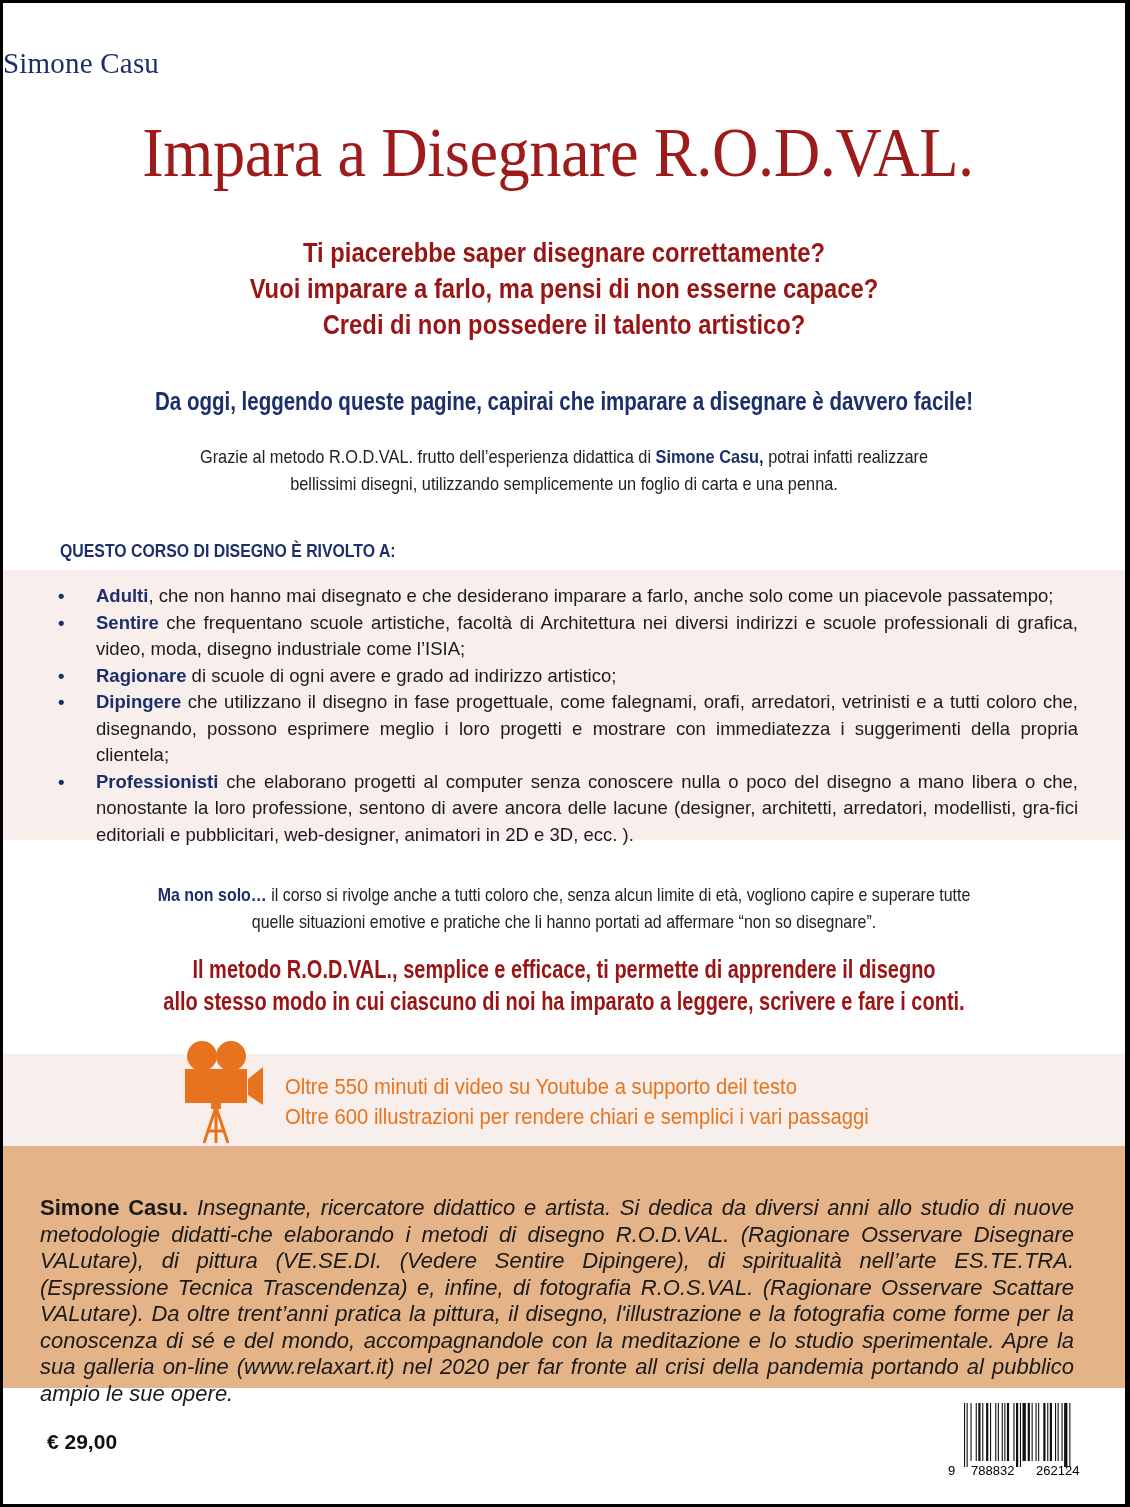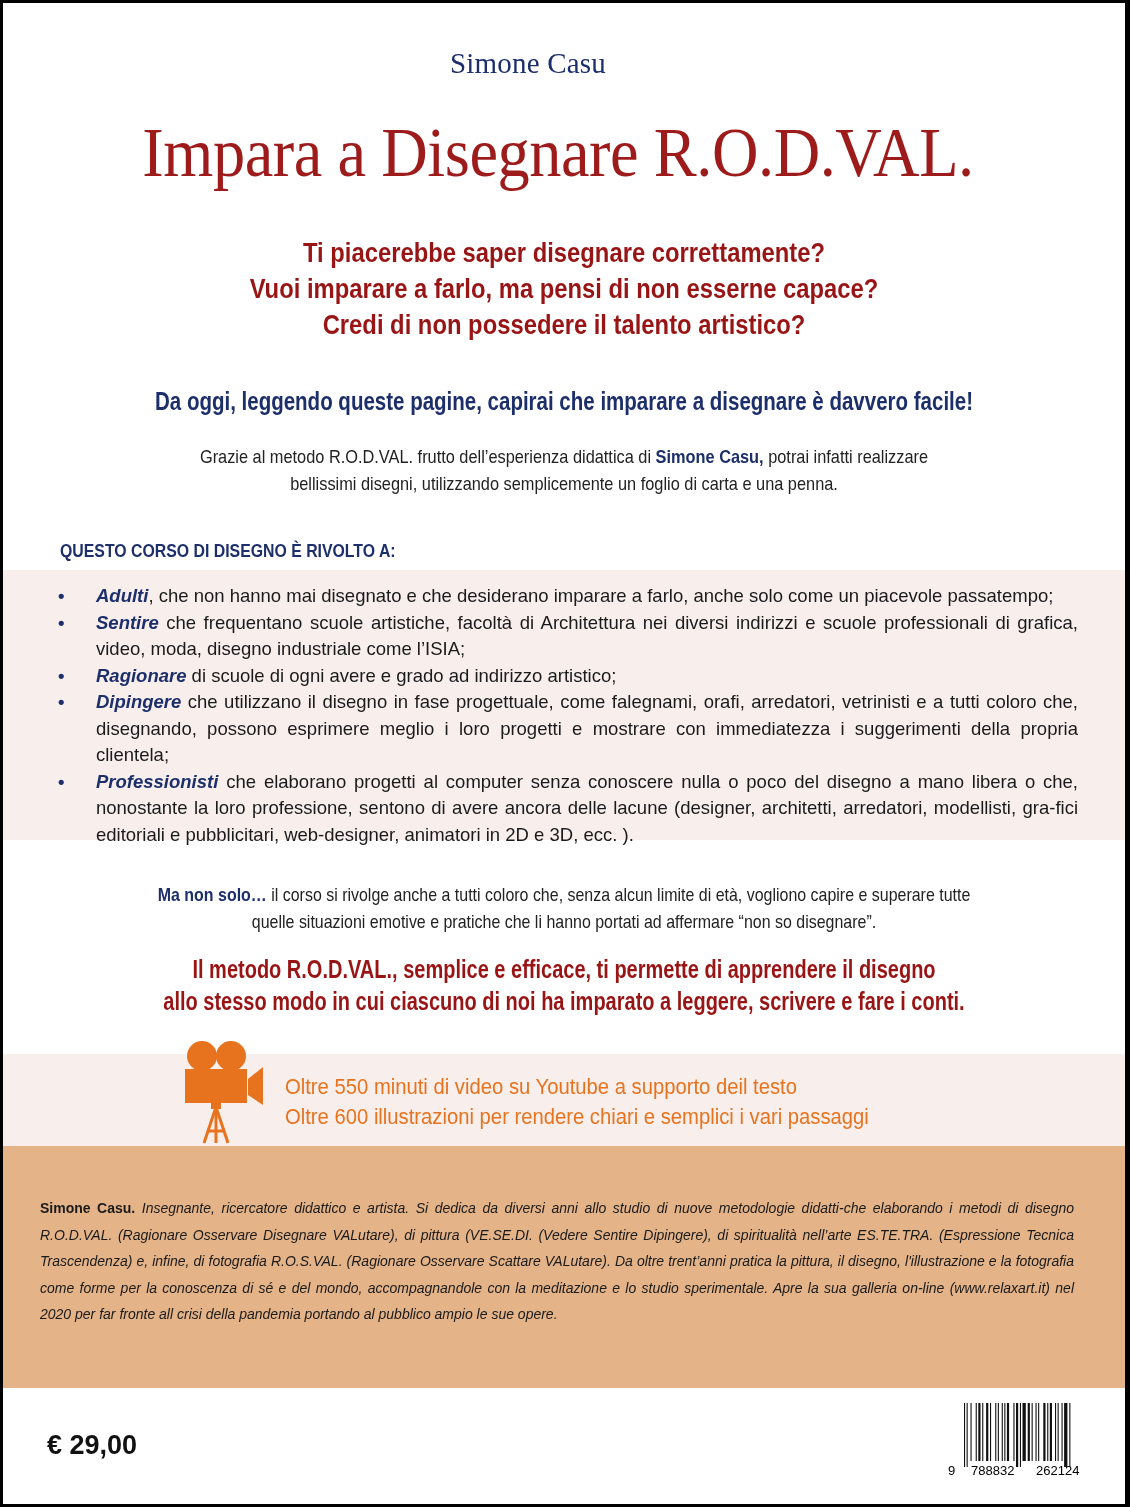--- a/index.html
+++ b/index.html
@@ -7,21 +7,21 @@
     .page {
       position: absolute; left: 3px; top: 3px; width: 1122px; height: 1501px;
       background: #ffffff; overflow: hidden;
     }
     .abs { position: absolute; }
     .serif { font-family: "Liberation Serif", "DejaVu Serif", serif; }
     .sans { font-family: "Liberation Sans", "DejaVu Sans", sans-serif; }
     .condensed { font-family: "Liberation Sans Narrow", "Liberation Sans", sans-serif; }
 
     .author {
-      left: 0; width: 1050px; top: 44px; text-align: center;
+      left: 0; width: 1050px; top: 44px; text-align: left;
       font-size: 29px; color: #1d2f6b; letter-spacing: 0.2px;
     }
     .title {
       left: 0; width: 1110px; top: 110px; text-align: center;
       font-size: 70px; color: #9e1b1b; letter-spacing: -0.5px; transform: scaleX(0.92); transform-origin: center;
     }
     .questions {
       left: 0; width: 1122px; top: 232px; text-align: center;
       font-size: 28px; font-weight: bold; color: #991515; line-height: 36px;
       transform: scaleX(0.85); transform-origin: center;
@@ -44,21 +44,21 @@
     .band-pink { background: #f8efed; left: 0; width: 1122px; }
     .band1 { top: 567px; height: 270px; }
     .audience-list { list-style: none; left: 55px; top: 580px; width: 1020px; }
     .audience-list li {
       position: relative; padding-left: 38px; font-size: 18.5px; line-height: 26.5px; color: #1a1a1a;
       text-align: justify;
     }
     .audience-list li .bullet {
       position: absolute; left: 0; top: 0; color: #1d2f6b; font-weight: bold;
     }
-    .audience-list li b { color: #1d2f6b; font-style: italic; }
+    .audience-list li b { color: #1d2f6b; }
 
     .more {
       left: 0; width: 1122px; top: 878px; text-align: center;
       font-size: 19px; color: #222; line-height: 27px;
       transform: scaleX(0.84); transform-origin: center;
     }
     .more b { color: #1d2f6b; }
     .method {
       left: 0; width: 1122px; top: 950px; text-align: center;
       font-size: 25px; font-weight: bold; color: #991515; line-height: 32px;
@@ -67,27 +67,27 @@
 
     .band2 { top: 1051px; height: 92px; }
     .camera { left: 175px; top: 1036px; width: 92px; height: 108px; }
     .features {
       left: 282px; top: 1069px; font-size: 22px; color: #e8731e; line-height: 30px;
       transform: scaleX(0.92); transform-origin: left;
     }
 
     .band-orange { left: 0; top: 1143px; width: 1122px; height: 242px; background: #e4b388; }
     .bio {
-      left: 37px; top: 1192px; width: 1034px; font-size: 14px; line-height: 26.5px; color: #1a1a1a;
+      left: 37px; top: 1192px; width: 1034px; font-size: 22px; line-height: 26.5px; color: #1a1a1a;
       text-align: justify; font-style: italic;
     }
     .bio b { font-style: normal; }
 
     .price {
-      left: 44px; top: 1427px; font-size: 27px; font-weight: bold; color: #111;
+      left: 44px; top: 1427px; font-size: 21px; font-weight: bold; color: #111;
     }
     .barcode { left: 945px; top: 1398px; width: 160px; height: 80px; }
     .barcode-num {
       font-family: "Liberation Sans", sans-serif; font-size: 13px; color: #111;
     }
   </style>
 </head>
 <body>
 
 <div class="page">

